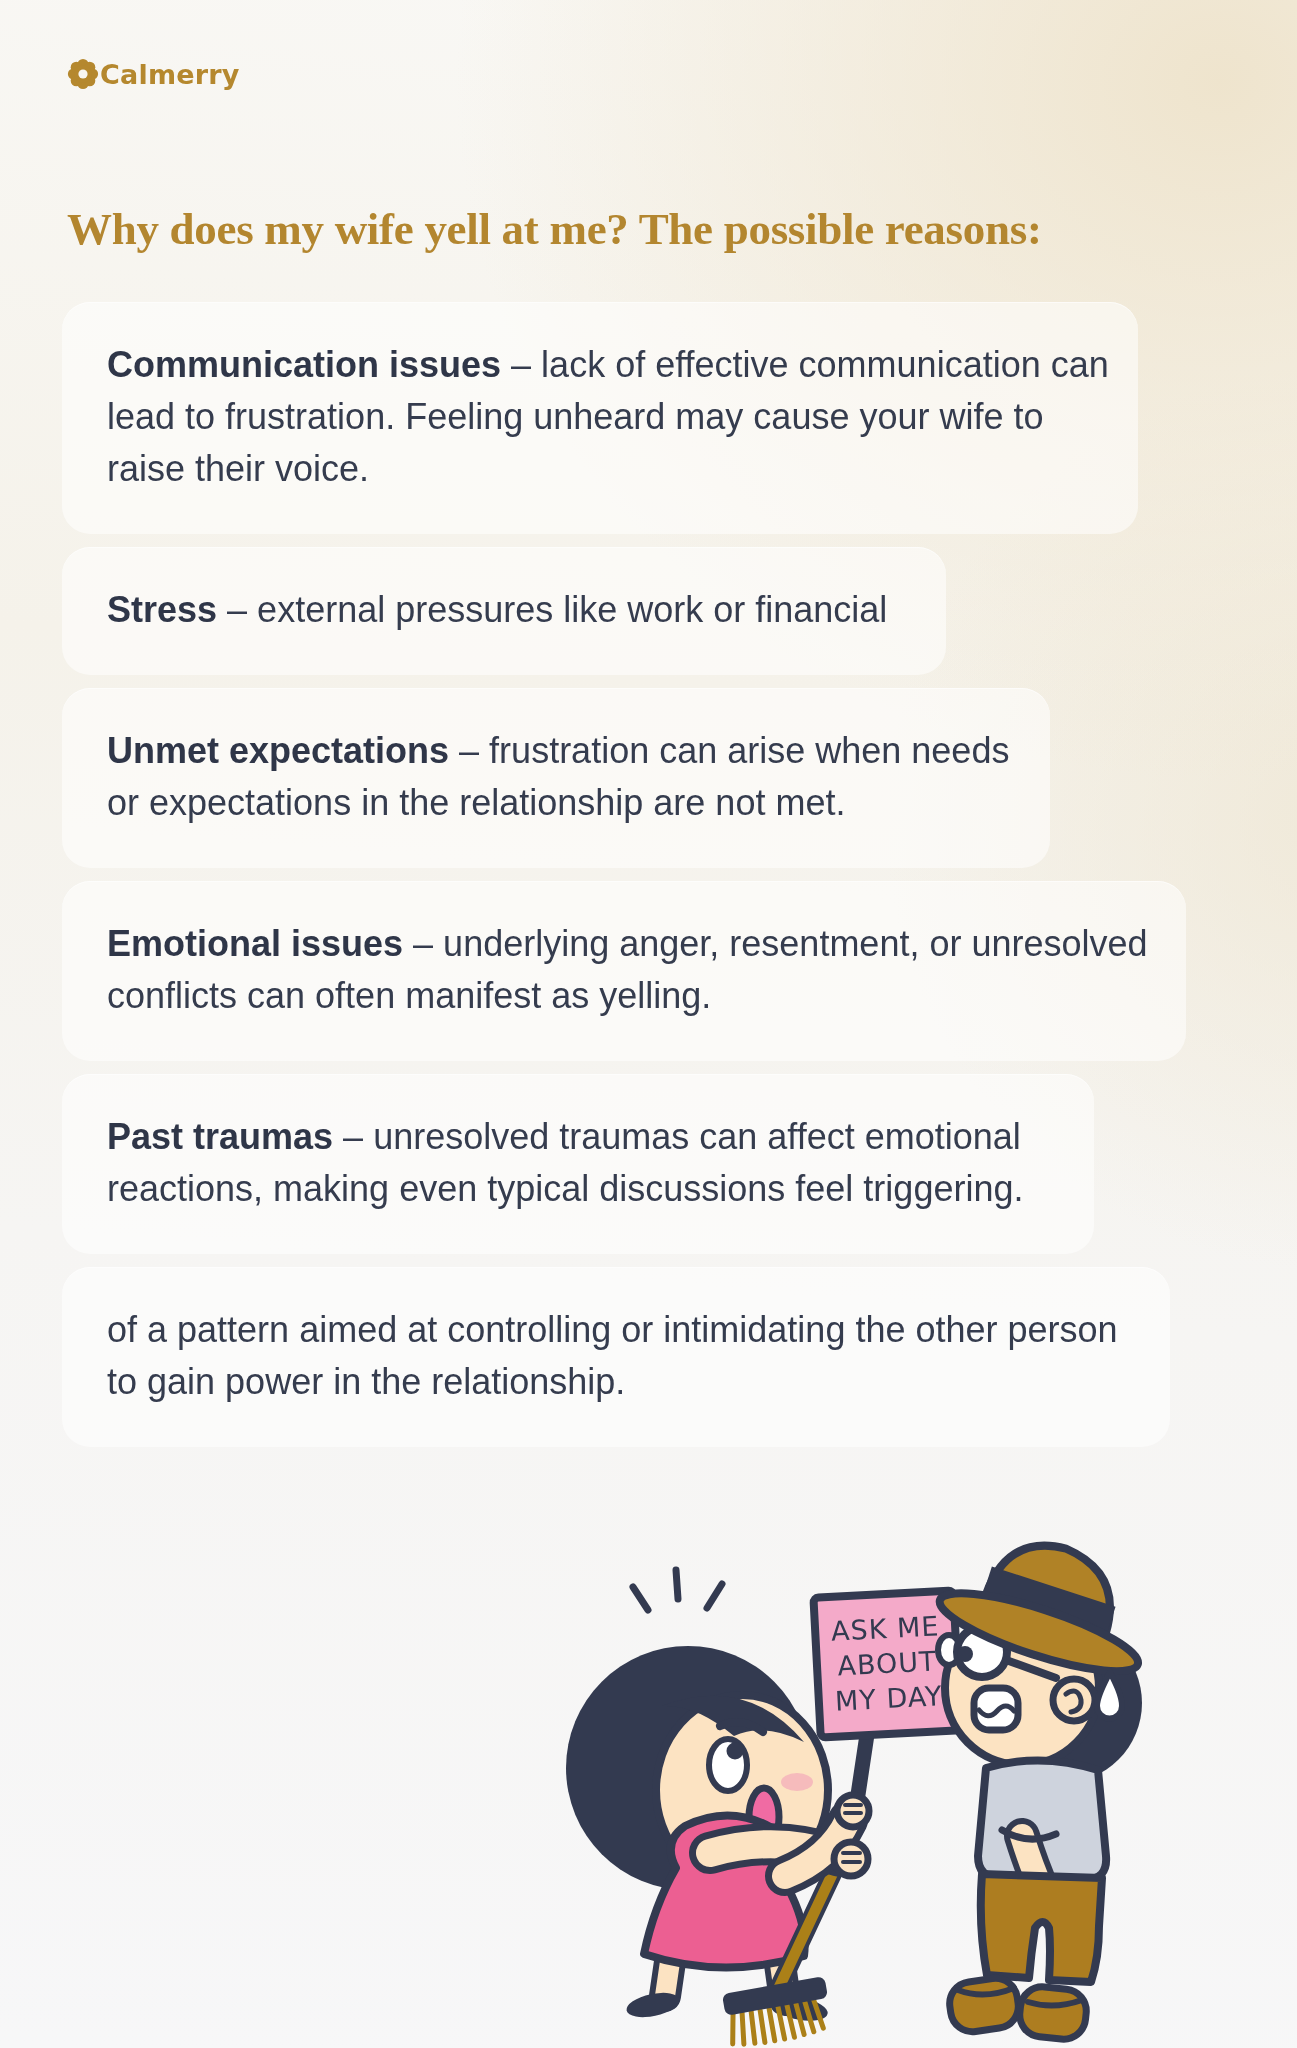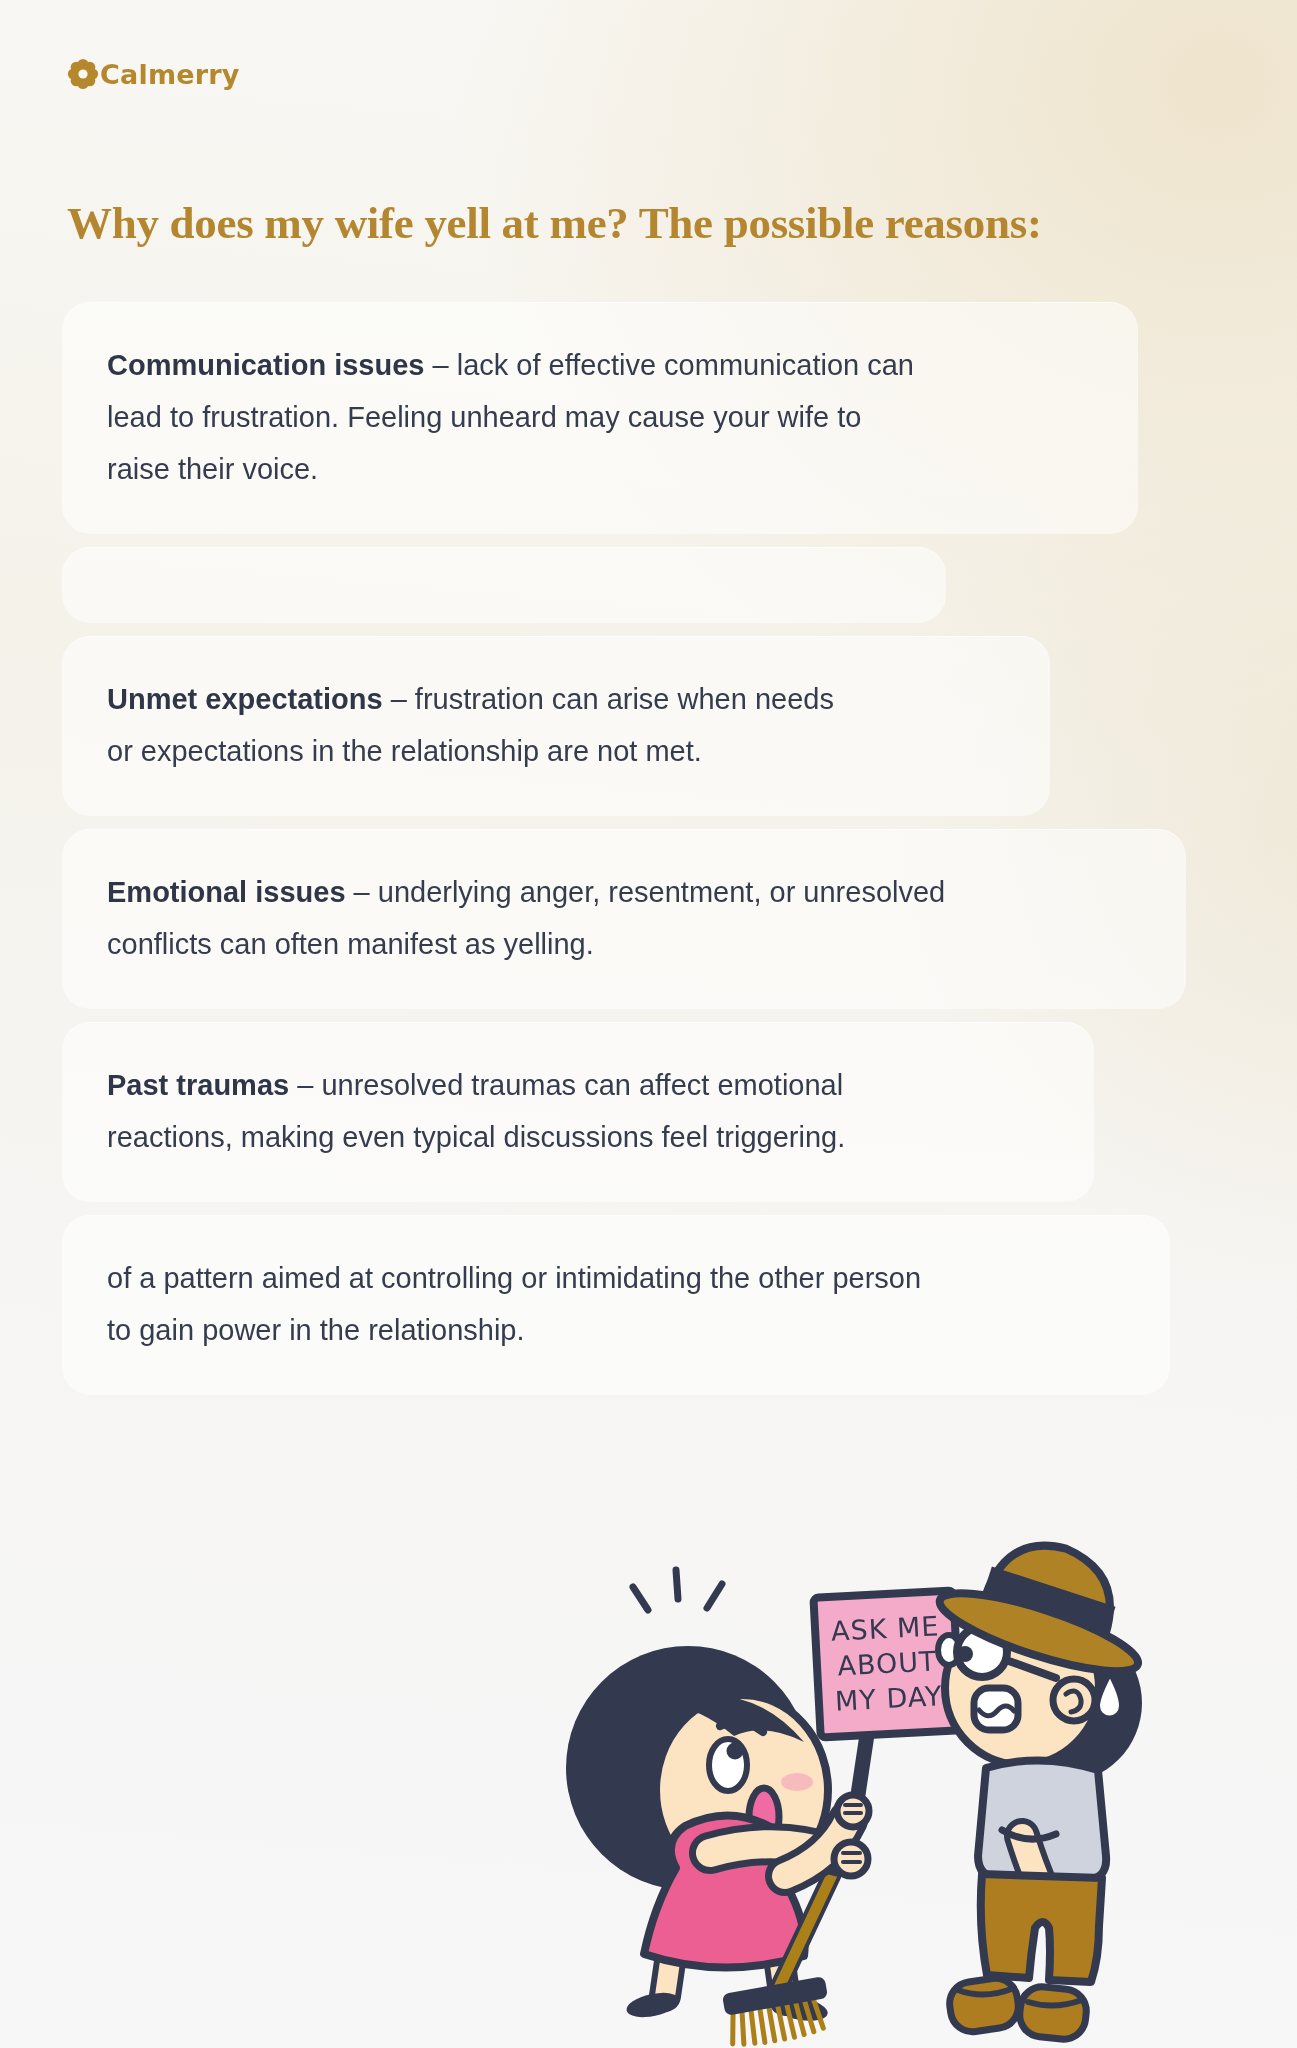--- a/index.html
+++ b/index.html
@@ -7,37 +7,37 @@
     width:1297px;height:2048px;position:relative;overflow:hidden;
     font-family:"Liberation Sans","DejaVu Sans",sans-serif;
     background:
       radial-gradient(95% 55% at 94% 4%, rgba(238,227,203,0.95) 0%, rgba(238,227,203,0) 62%),
       radial-gradient(60% 38% at 103% 40%, rgba(238,230,211,0.75) 0%, rgba(238,230,211,0) 58%),
       linear-gradient(185deg,#f9f8f5 0%,#f5f2ea 34%,#f6f5f3 62%,#f7f7f8 100%);
   }
   .logo{position:absolute;left:66px;top:57px;display:flex;align-items:center;}
   .logo-text{font-family:"DejaVu Sans",sans-serif;font-weight:700;font-size:27px;color:#b5882e;letter-spacing:.2px;}
   .page-title{
-    position:absolute;left:67px;top:166px;width:1160px;
+    position:absolute;left:67px;top:172px;width:1160px;
     font-family:"Liberation Serif","DejaVu Serif",serif;font-weight:700;
     font-size:45px;line-height:1.2;color:#b3862f;letter-spacing:-0.3px;
   }
   .cards{position:absolute;left:62px;top:302px;display:flex;flex-direction:column;gap:13px;}
   .card{
     box-sizing:border-box;background:rgba(255,255,255,0.55);
     border-radius:28px;padding:37px 40px 39px 45px;
     box-shadow:0 1px 0 rgba(255,255,255,0.6) inset;
   }
   .card:nth-child(1){width:1076px;}
   .card:nth-child(2){width:884px;}
   .card:nth-child(3){width:988px;}
   .card:nth-child(4){width:1124px;}
   .card:nth-child(5){width:1032px;}
   .card:nth-child(6){width:1108px;}
-  .card .line{margin:0;font-size:29px;line-height:52px;color:#353c4e;white-space:nowrap;}
+  .card .line{margin:0;font-size:36px;line-height:52px;color:#353c4e;white-space:nowrap;}
   .card .line strong{font-weight:700;color:#2f3648;}
   .illustration{position:absolute;left:550px;top:1528px;width:740px;height:520px;}
   svg text.sign-line{
     font-family:"DejaVu Sans",sans-serif;font-size:27px;fill:#333a50;letter-spacing:1px;
   }
 </style>
 </head>
 <body>
 
 <div class="logo">
@@ -60,20 +60,21 @@
 
 <h1 class="page-title">Why does my wife yell at me? The possible reasons:</h1>
 
 <div class="cards">
     <div class="card">
       <p class="line"><strong>Communication issues</strong><span> – lack of effective communication can</span></p>
       <p class="line">lead to frustration. Feeling unheard may cause your wife to</p>
       <p class="line">raise their voice.</p>
     </div>
     <div class="card">
+      <p class="line"><strong>Stress</strong><span> – external pressures like work or financial</span></p>
     </div>
     <div class="card">
       <p class="line"><strong>Unmet expectations</strong><span> – frustration can arise when needs</span></p>
       <p class="line">or expectations in the relationship are not met.</p>
     </div>
     <div class="card">
       <p class="line"><strong>Emotional issues</strong><span> – underlying anger, resentment, or unresolved</span></p>
       <p class="line">conflicts can often manifest as yelling.</p>
     </div>
     <div class="card">

